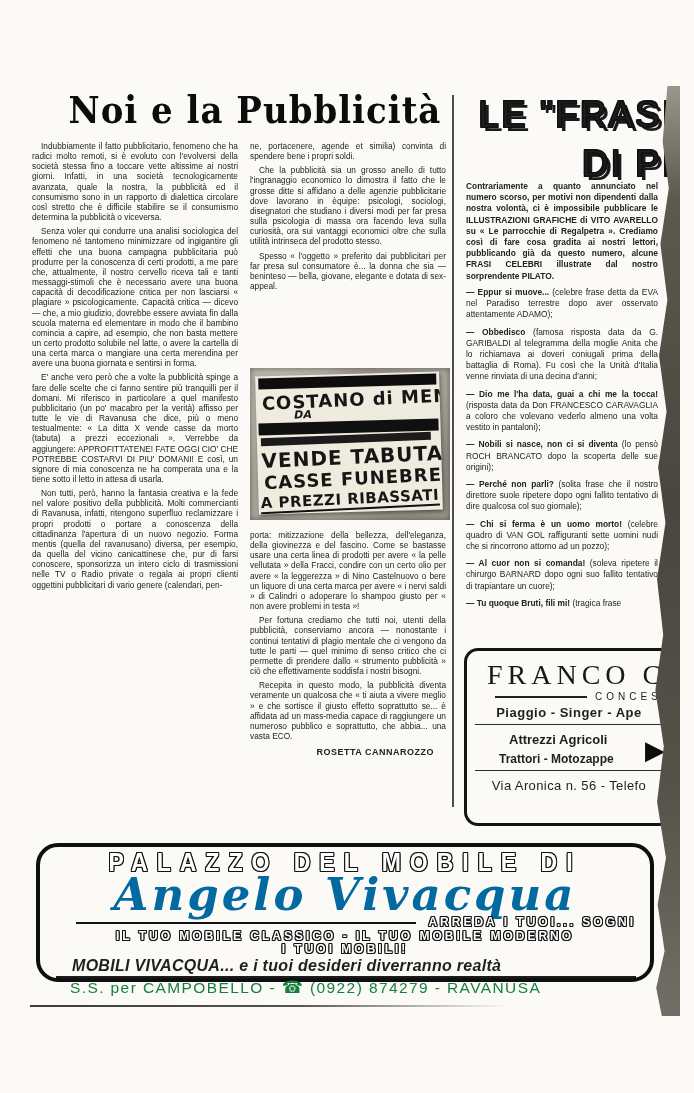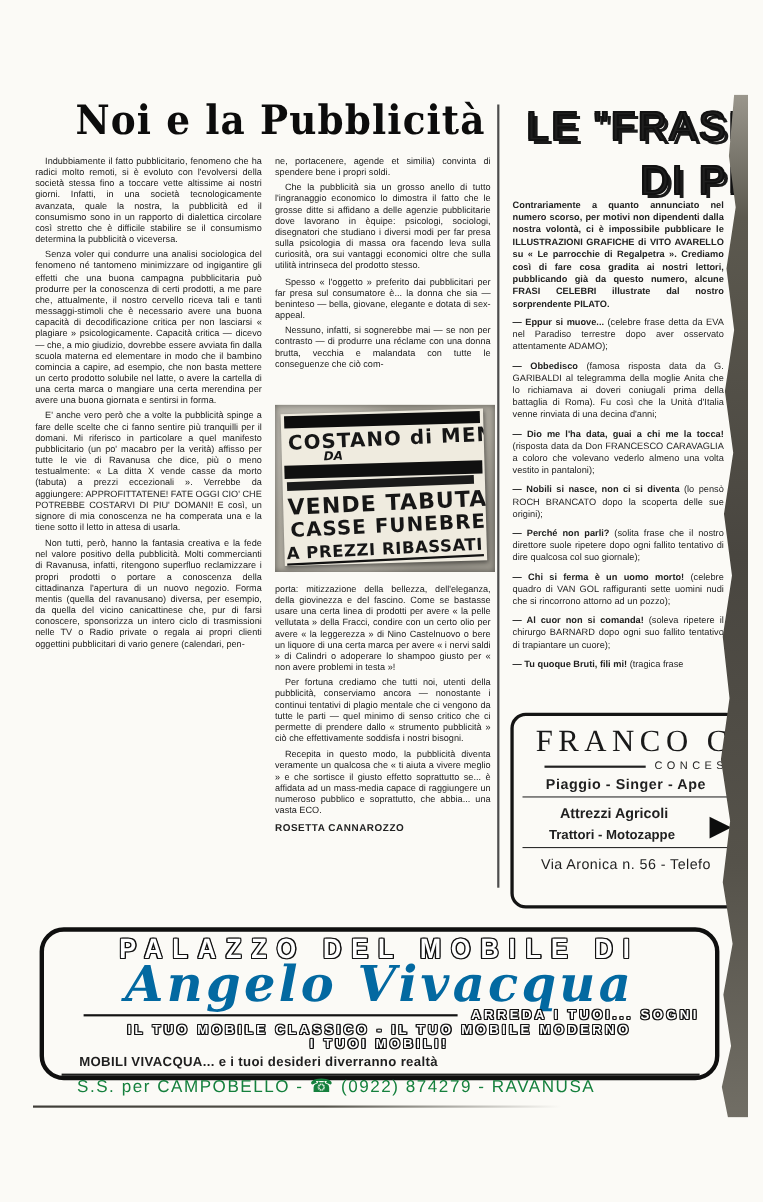--- a/index.html
+++ b/index.html
@@ -14,21 +14,21 @@
     font-family:"DejaVu Serif",serif;font-weight:bold;font-size:34px;
     letter-spacing:1px;color:#0c0c0c;transform:scaleY(1.08);white-space:nowrap;
   }
   
   .col{position:absolute;font-size:8.3px;line-height:10.15px;text-align:justify;color:#222;}
   .col p{margin:0 0 4px 0;text-indent:9px;}
   .col p.noindent{text-indent:0;}
   .col-left{left:32px;top:141px;width:206px;}
   .col-mid-top{left:250px;top:141px;width:196px;}
   .col-mid-bottom{left:250px;top:530px;width:196px;}
-  .signature{font-weight:bold;font-size:9px;padding-right:12px;letter-spacing:.5px;margin-top:6px;}
+  .signature{font-weight:bold;font-size:9px;text-align:right;padding-right:12px;letter-spacing:.5px;margin-top:6px;}
   
   .sign-photo{
     position:absolute;left:250px;top:368px;width:200px;height:152px;
     background-color:#a9a59a;
     background-image:
       radial-gradient(circle at 15% 22%, rgba(255,255,255,.30), transparent 40%),
       radial-gradient(circle at 82% 72%, rgba(0,0,0,.20), transparent 45%),
       radial-gradient(circle at 60% 20%, rgba(0,0,0,.14), transparent 30%),
       radial-gradient(circle at 30% 85%, rgba(255,255,255,.18), transparent 35%);
     box-shadow:inset 0 0 6px rgba(0,0,0,.45);
@@ -86,21 +86,21 @@
     border:4px solid #0f0f0f;border-radius:22px;background:#fbfaf6;
   }
   .viva-palazzo{text-align:center;font-size:23px;letter-spacing:9px;line-height:24px;margin-top:3px;white-space:nowrap;transform:scaleY(1.1);}
   .viva-angelo{text-align:center;font-family:"DejaVu Serif",serif;font-style:italic;font-weight:bold;
     font-size:45px;line-height:42px;letter-spacing:3px;color:#0369a1;white-space:nowrap;}
   .viva-arreda-row{display:flex;align-items:center;padding:0 14px 0 36px;margin-top:0;}
   .viva-arreda-row .rule{flex:1;border-top:2.5px solid #131313;margin-right:12px;}
   .viva-small{font-size:12px;line-height:13px;letter-spacing:3px;white-space:nowrap;}
   .viva-classico{text-align:center;margin-top:1px;}
   .viva-mobili{text-align:center;}
-  .viva-slogan{font-weight:bold;font-size:12px;line-height:17px;padding-left:32px;letter-spacing:.3px;white-space:nowrap;margin-top:1px;}
+  .viva-slogan{font-weight:bold;font-size:16px;line-height:17px;padding-left:32px;letter-spacing:.3px;white-space:nowrap;margin-top:1px;font-style:italic;}
   .viva-hr{border:none;border-top:2px solid #1c1c1c;margin:2px 14px 0 16px;}
   .viva-ss{font-size:15.5px;line-height:17px;padding-left:30px;letter-spacing:1.4px;white-space:nowrap;margin-top:1px;color:#15803d;}
   .phone-icon{font-size:17px;}
   
   .torn-edge{
     position:absolute;left:652px;top:86px;width:28px;height:930px;z-index:30;
     background:linear-gradient(180deg,#9a968c 0%,#5c594f 12%,#494640 45%,#55524a 75%,#716e65 100%);
     clip-path:polygon(55% 0,100% 0,100% 100%,35% 100%,15% 97%,45% 93%,20% 88%,50% 83%,18% 77%,42% 71%,12% 65%,40% 59%,18% 53%,48% 47%,22% 41%,52% 35%,25% 29%,55% 23%,30% 17%,60% 11%,38% 6%);
   }
   .bottom-line{
@@ -117,21 +117,20 @@
   <p>Indubbiamente il fatto pubblicitario, fenomeno che ha radici molto remoti, si è evoluto con l'evolversi della società stessa fino a toccare vette altissime ai nostri giorni. Infatti, in una società tecnologicamente avanzata, quale la nostra, la pubblicità ed il consumismo sono in un rapporto di dialettica circolare così stretto che è difficile stabilire se il consumismo determina la pubblicità o viceversa.</p>
   <p>Senza voler qui condurre una analisi sociologica del fenomeno né tantomeno minimizzare od ingigantire gli effetti che una buona campagna pubblicitaria può produrre per la conoscenza di certi prodotti, a me pare che, attualmente, il nostro cervello riceva tali e tanti messaggi-stimoli che è necessario avere una buona capacità di decodificazione critica per non lasciarsi « plagiare » psicologicamente. Capacità critica — dicevo — che, a mio giudizio, dovrebbe essere avviata fin dalla scuola materna ed elementare in modo che il bambino comincia a capire, ad esempio, che non basta mettere un certo prodotto solubile nel latte, o avere la cartella di una certa marca o mangiare una certa merendina per avere una buona giornata e sentirsi in forma.</p>
   <p>E' anche vero però che a volte la pubblicità spinge a fare delle scelte che ci fanno sentire più tranquilli per il domani. Mi riferisco in particolare a quel manifesto pubblicitario (un po' macabro per la verità) affisso per tutte le vie di Ravanusa che dice, più o meno testualmente: « La ditta X vende casse da morto (tabuta) a prezzi eccezionali ». Verrebbe da aggiungere: APPROFITTATENE! FATE OGGI CIO' CHE POTREBBE COSTARVI DI PIU' DOMANI! E così, un signore di mia conoscenza ne ha comperata una e la tiene sotto il letto in attesa di usarla.</p>
   <p>Non tutti, però, hanno la fantasia creativa e la fede nel valore positivo della pubblicità. Molti commercianti di Ravanusa, infatti, ritengono superfluo reclamizzare i propri prodotti o portare a conoscenza della cittadinanza l'apertura di un nuovo negozio. Forma mentis (quella del ravanusano) diversa, per esempio, da quella del vicino canicattinese che, pur di farsi conoscere, sponsorizza un intero ciclo di trasmissioni nelle TV o Radio private o regala ai propri clienti oggettini pubblicitari di vario genere (calendari, pen-</p>
 </div>
 
 <div class="col col-mid-top">
   <p class="noindent">ne, portacenere, agende et similia) convinta di spendere bene i propri soldi.</p>
   <p>Che la pubblicità sia un grosso anello di tutto l'ingranaggio economico lo dimostra il fatto che le grosse ditte si affidano a delle agenzie pubblicitarie dove lavorano in èquipe: psicologi, sociologi, disegnatori che studiano i diversi modi per far presa sulla psicologia di massa ora facendo leva sulla curiosità, ora sui vantaggi economici oltre che sulla utilità intrinseca del prodotto stesso.</p>
   <p>Spesso « l'oggetto » preferito dai pubblicitari per far presa sul consumatore è... la donna che sia — beninteso — bella, giovane, elegante e dotata di sex-appeal.</p>
-  <p>Nessuno, infatti, si sognerebbe mai — se non per contrasto — di produrre una réclame con una donna brutta, vecchia e malandata con tutte le conseguenze che ciò com-</p>
 </div>
 
 <div class="sign-photo">
   <div class="sign-inner">
     <div class="sign-strip"></div>
     <div class="sign-line1">COSTANO di MENO</div>
     <div class="sign-line2">DA</div>
     <div class="sign-redact1"></div>
     <div class="sign-redact2"></div>
     <div class="sign-line3">VENDE TABUTA</div>

